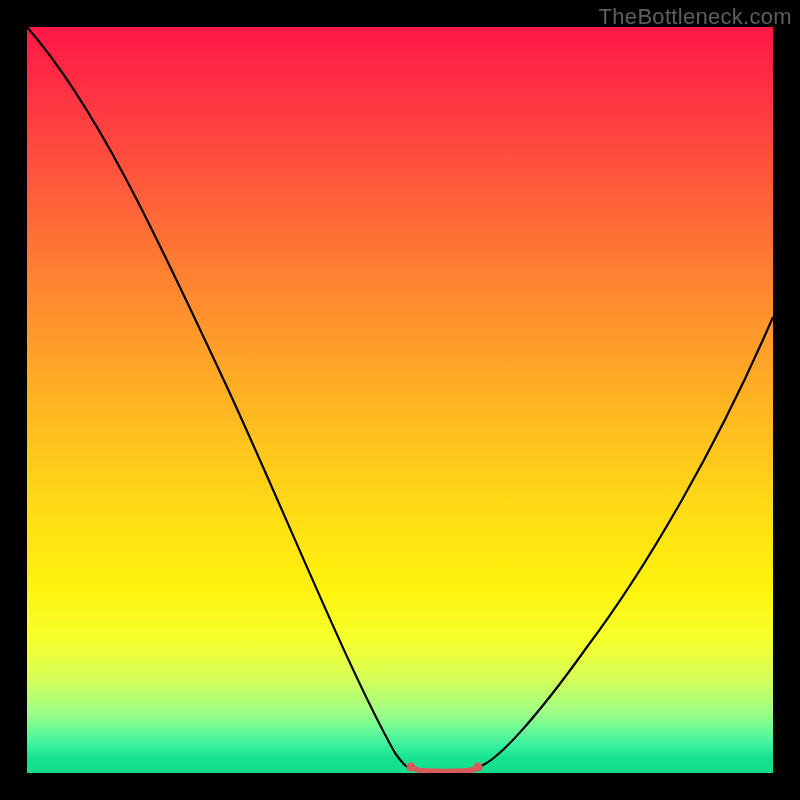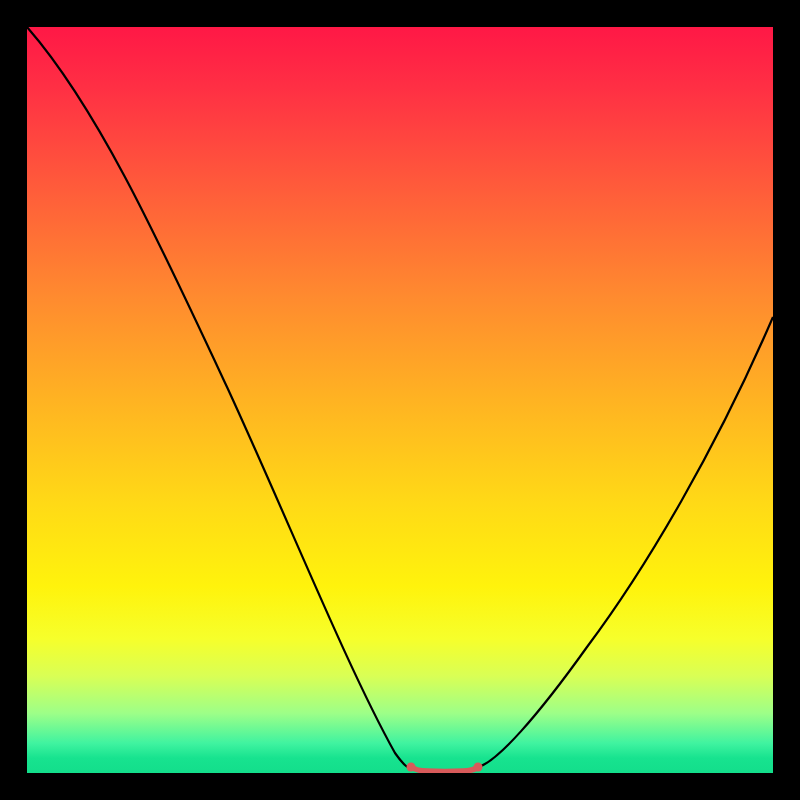--- a/index.html
+++ b/index.html
@@ -58,20 +58,21 @@
     top: 0;
     width: 746px;
     height: 746px;
     z-index: 5;
   }
 </style>
 </head>
 <body>
 
 <div class="frame">
+  <div class="watermark">TheBottleneck.com</div>
 
   <div class="plot-area">
     <svg class="curves" viewBox="0 0 746 746" preserveAspectRatio="none">
       <path d="M 0 0
                C 70 80, 130 210, 200 360
                C 260 490, 320 640, 368 726
                C 378 740, 382 742, 384 740" fill="none" stroke="#000" stroke-width="2.2"></path>
       <path d="M 451 740
                C 470 735, 510 690, 560 620
                C 620 540, 690 420, 746 290" fill="none" stroke="#000" stroke-width="2.2"></path>

